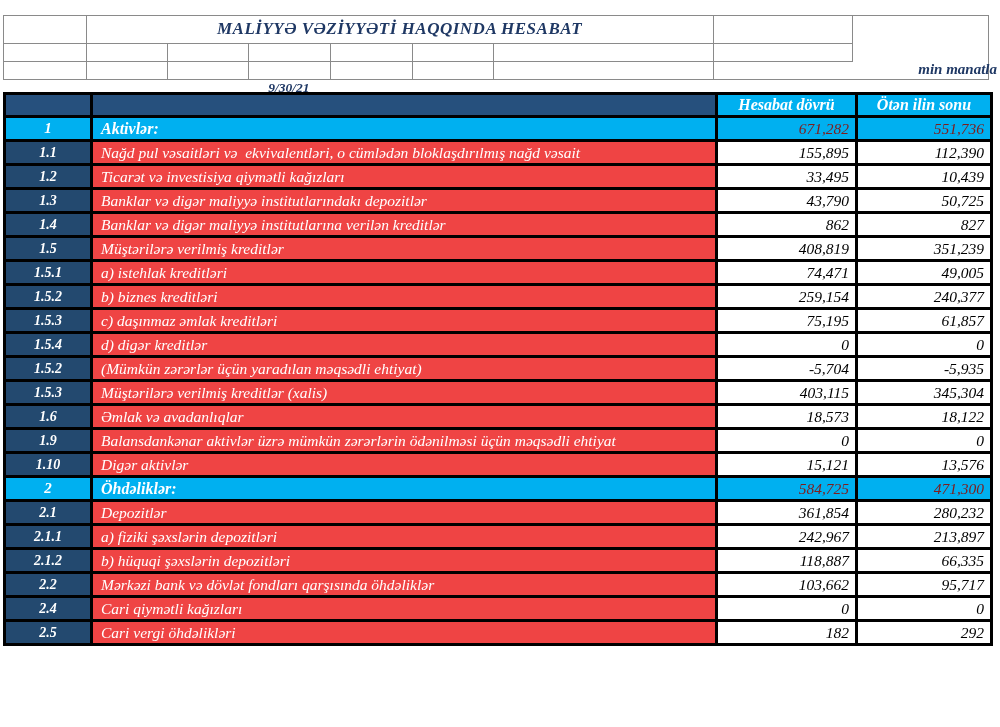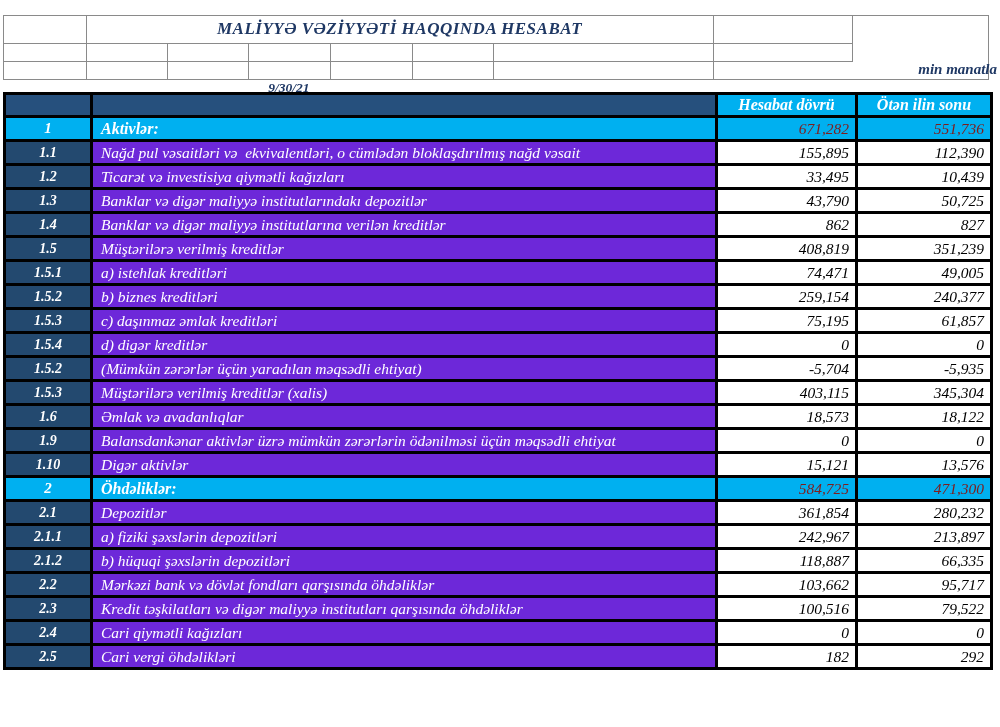--- a/index.html
+++ b/index.html
@@ -19,21 +19,21 @@
   .tbl-wrap{position:absolute;left:3px;top:92px;}
   table{border-collapse:collapse;table-layout:fixed;width:987px;}
   td,th{border:3px solid #000;padding:0;overflow:hidden;}
   thead th{height:20px;}
   tbody td{height:21px;}
   .hdr-left{background:#26507D;}
   .hdr-col{background:#00B0F0;color:#fff;font-weight:bold;font-size:16px;
            text-align:center;}
   tr.item .num{background:#23496F;color:#fff;font-weight:bold;
                text-align:center;font-size:14px;}
-  tr.item .desc{background:#6d28d9;color:#fff;font-size:15.5px;
+  tr.item .desc{background:#ef4444;color:#fff;font-size:15.5px;
                 padding-left:8px;text-align:left;white-space:pre;}
   tr.item .val{background:#fff;color:#000;text-align:right;
                padding-right:6px;font-size:15.5px;}
   tr.section .num{background:#00B0F0;color:#fff;font-weight:bold;
                   text-align:center;font-size:15px;}
   tr.section .desc{background:#00B0F0;color:#fff;font-weight:bold;
                    font-size:16px;padding-left:8px;text-align:left;white-space:pre;}
   tr.section .val{background:#00B0F0;color:#7f1d1d;text-align:right;
                   padding-right:6px;font-size:15.5px;}
 </style>
@@ -194,26 +194,20 @@
             <td class="val">118,887</td>
             <td class="val">66,335</td>
           </tr>
           <tr class="item">
             <td class="num">2.2</td>
             <td class="desc">Mərkəzi bank və dövlət fondları qarşısında öhdəliklər</td>
             <td class="val">103,662</td>
             <td class="val">95,717</td>
           </tr>
           <tr class="item">
-            <td class="num">2.3</td>
-            <td class="desc">Kredit təşkilatları və digər maliyyə institutları qarşısında öhdəliklər</td>
-            <td class="val">100,516</td>
-            <td class="val">79,522</td>
-          </tr>
-          <tr class="item">
             <td class="num">2.4</td>
             <td class="desc">Cari qiymətli kağızları</td>
             <td class="val">0</td>
             <td class="val">0</td>
           </tr>
           <tr class="item">
             <td class="num">2.5</td>
             <td class="desc">Cari vergi öhdəlikləri</td>
             <td class="val">182</td>
             <td class="val">292</td>

